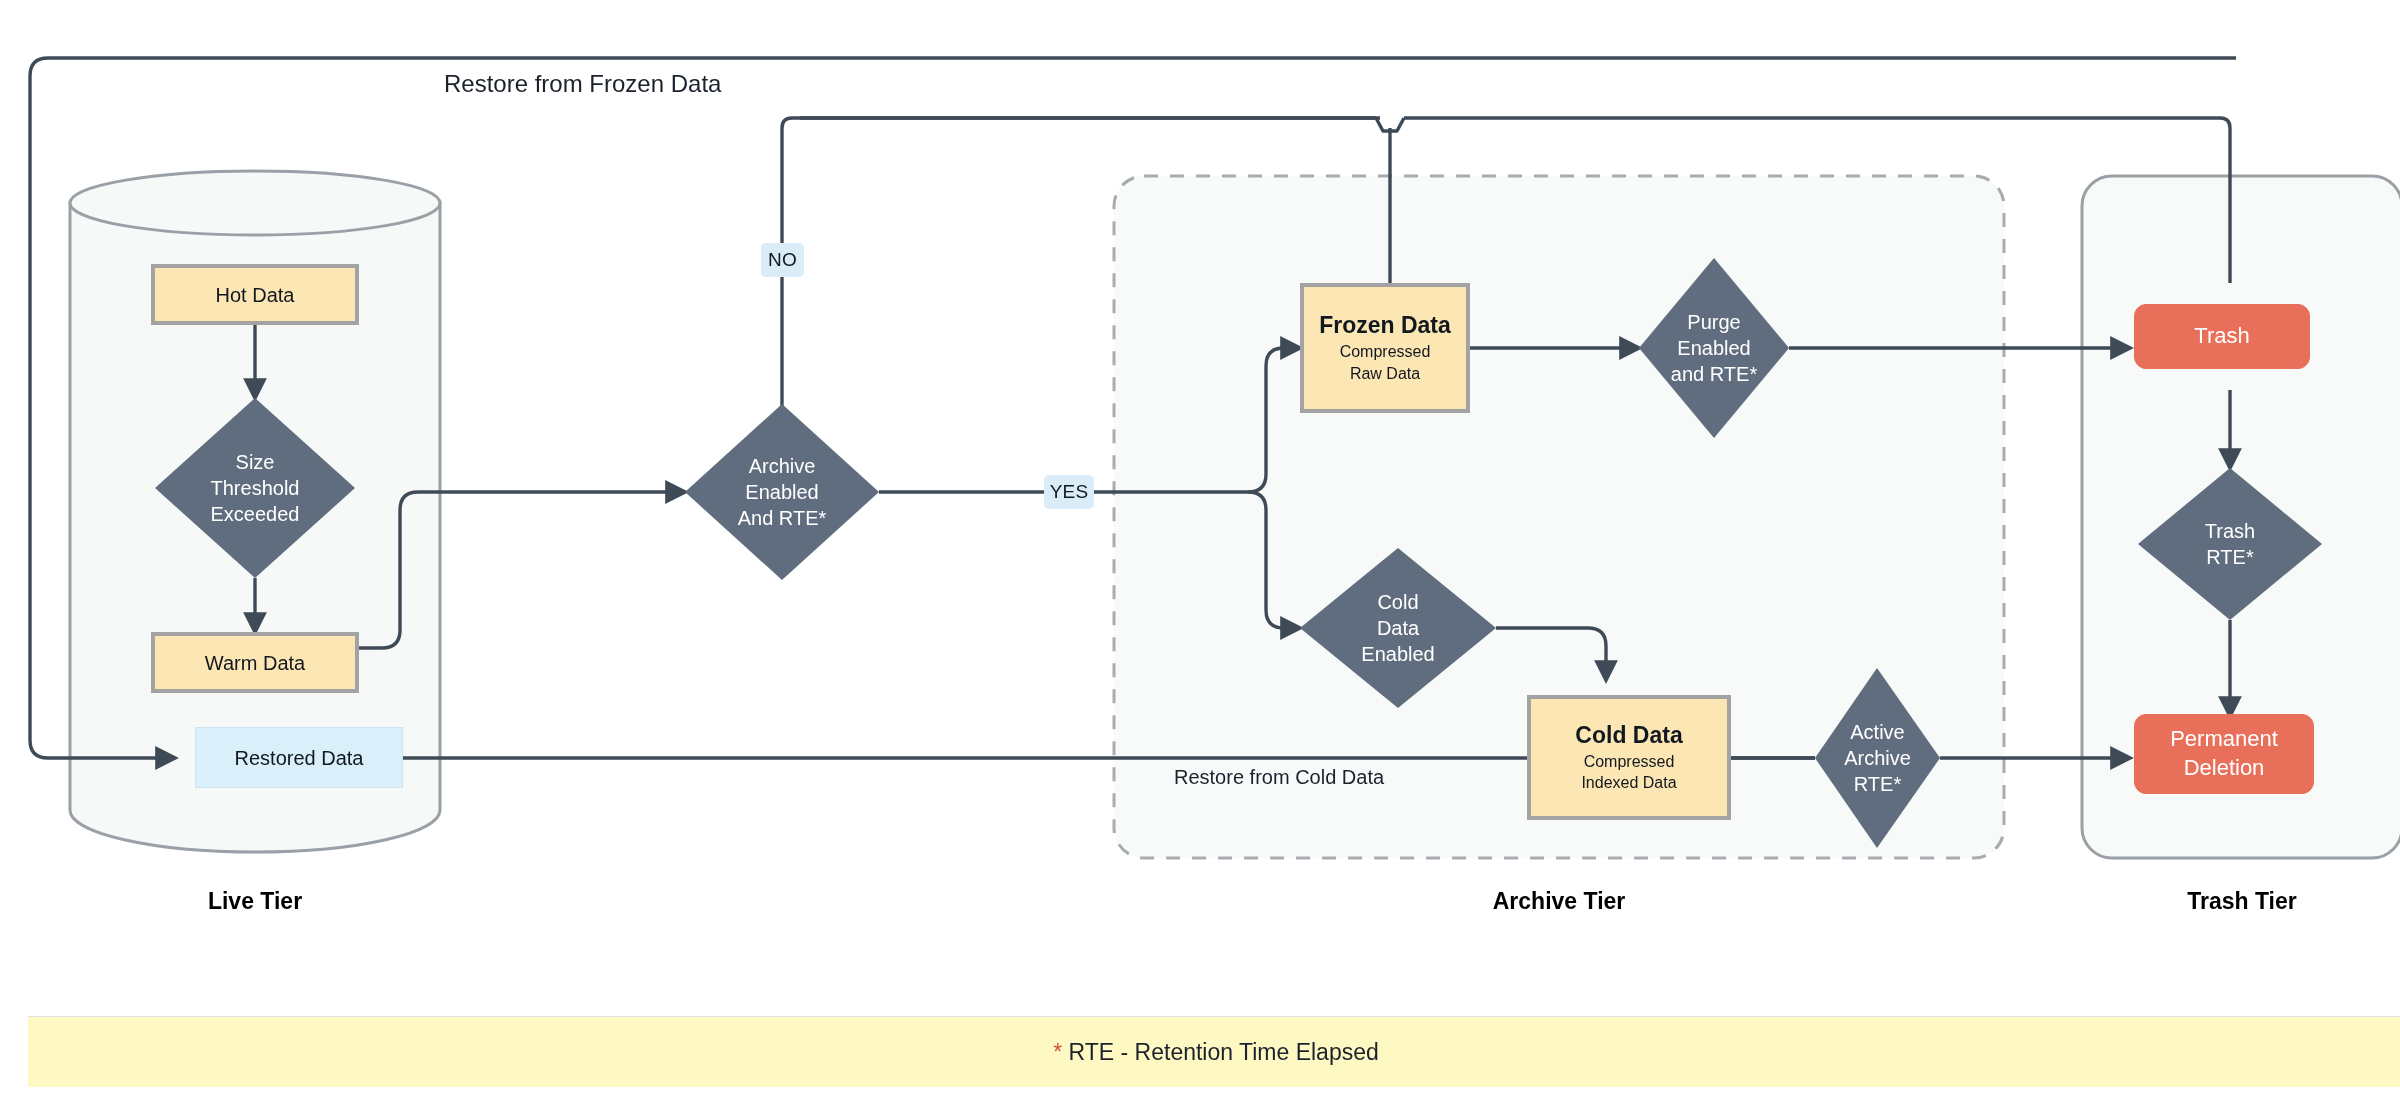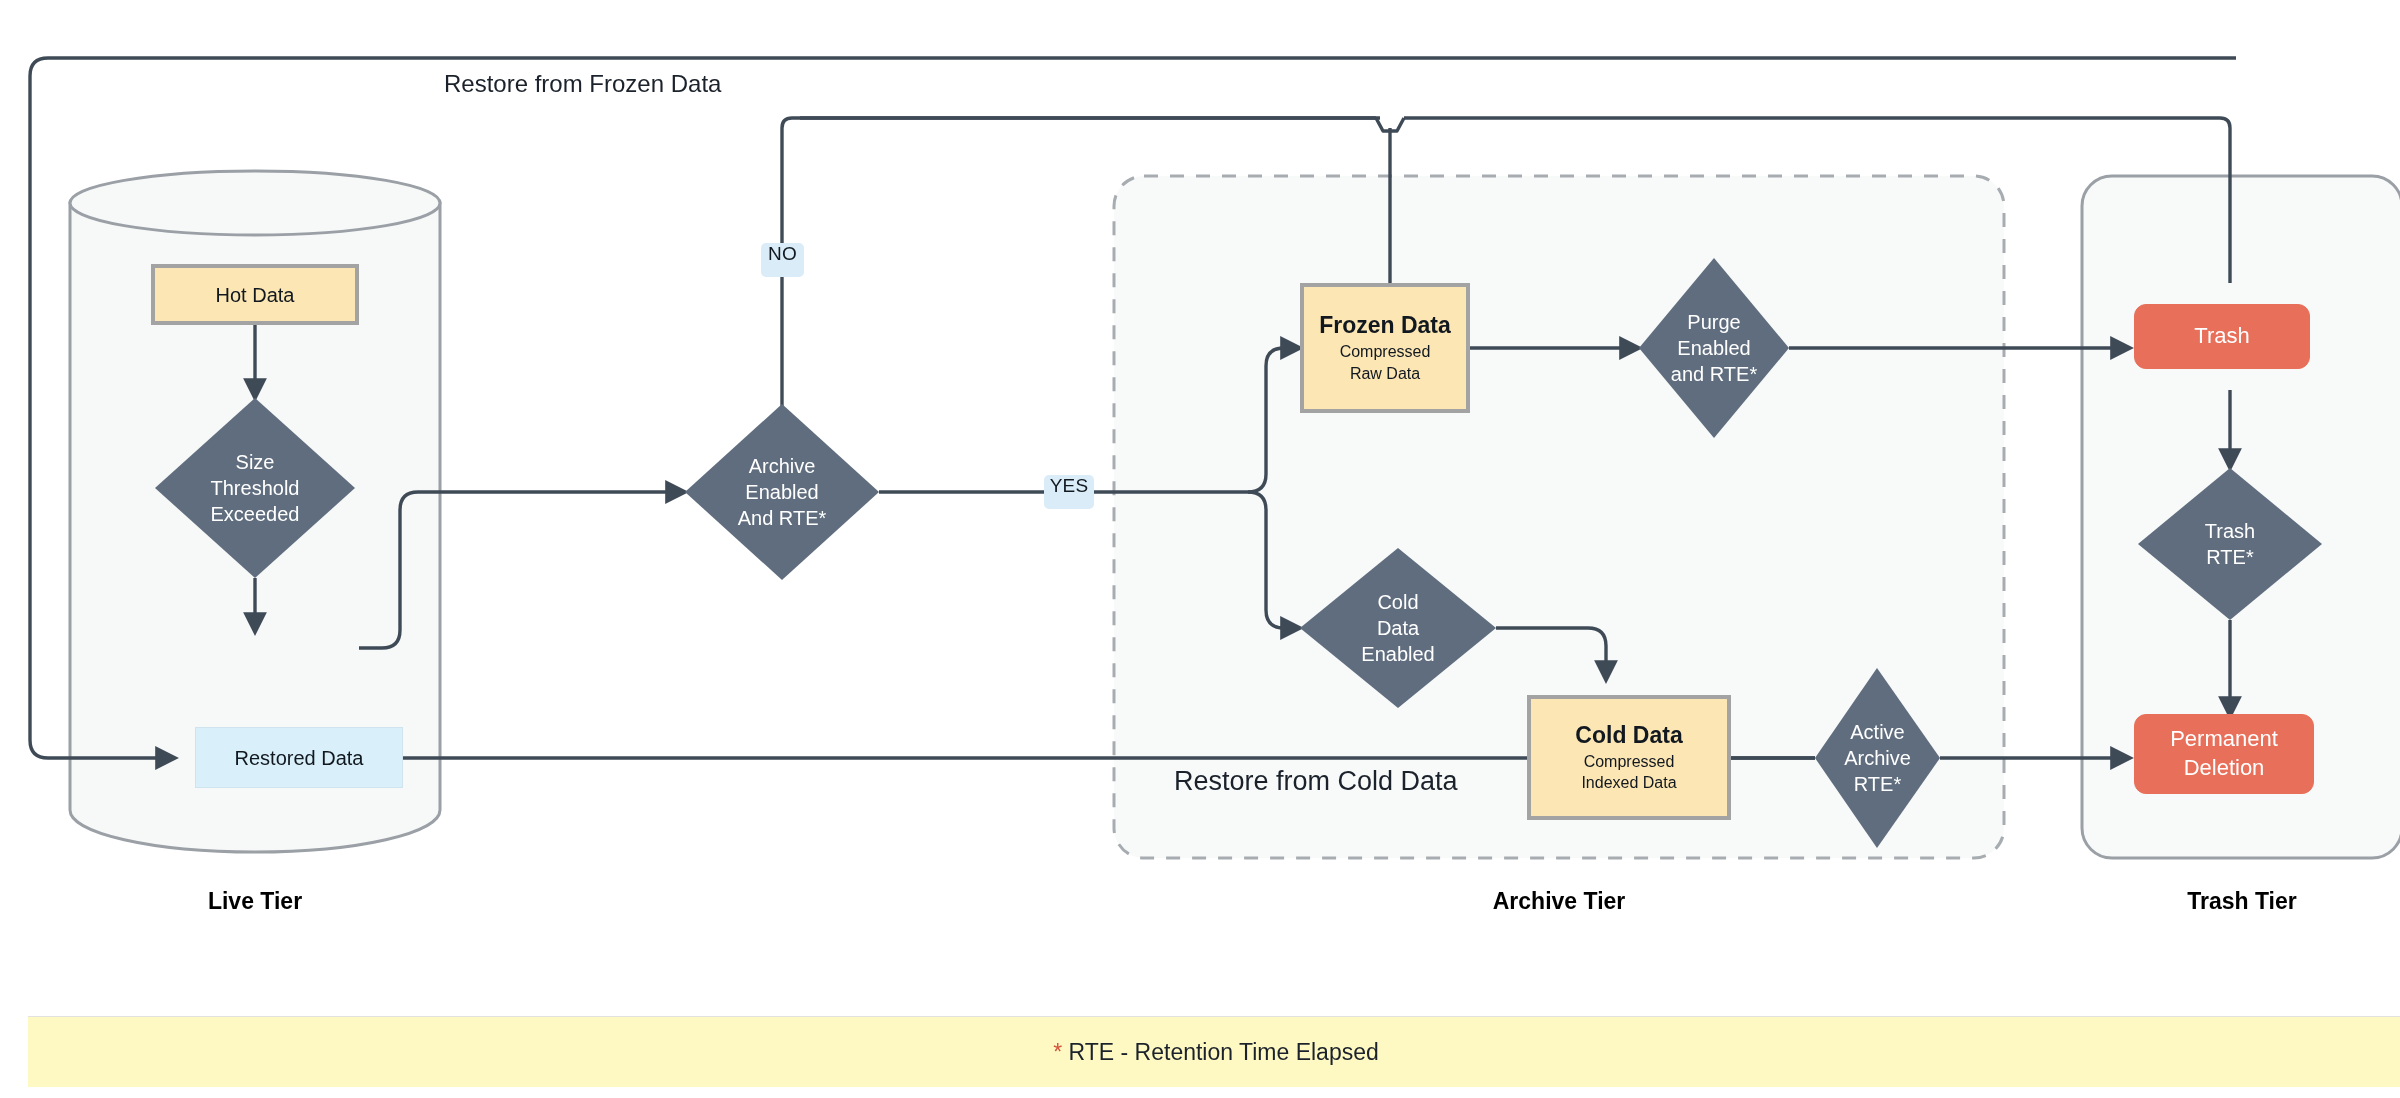--- a/index.html
+++ b/index.html
@@ -10,21 +10,21 @@
   .node{position:absolute;box-sizing:border-box;display:flex;flex-direction:column;
         align-items:center;justify-content:center;text-align:center;}
   .warm-box{background:#fce6b4;border:4px solid #a3a3a3;color:#12181f;}
   .restored-box{background:#d9f0fb;border:1px solid #cfe4ee;color:#12181f;margin-left:44px;}
   .red-box{background:#e8705a;border:1px solid #e8705a;border-radius:12px;color:#ffffff;}
   .diamond-wrap{position:absolute;}
   .diamond-label{position:absolute;left:0;top:0;width:100%;height:100%;
         display:flex;flex-direction:column;align-items:center;justify-content:center;
         color:#ffffff;text-align:center;line-height:1.32;}
   .edge-label{position:absolute;background:#d9ecf8;border-radius:5px;
-        color:#12181f;display:flex;justify-content:center;
+        color:#12181f;display:flex;align-items:center;justify-content:center;
         font-size:19px;letter-spacing:.2px;}
   .free-label{position:absolute;color:#1b222b;white-space:nowrap;}
   .tier-caption{position:absolute;font-weight:bold;color:#000000;white-space:nowrap;
         text-align:center;}
   .title-line{font-weight:bold;font-size:23px;line-height:1.3;}
   .sub-line{font-size:16px;line-height:1.35;}
   .plain-line{font-size:20px;line-height:1.3;}
   #footer{position:absolute;left:28px;top:1016px;width:2376px;height:70px;
         background:#fef9c3;border-top:1px solid #e2e2e2;
         display:flex;align-items:center;justify-content:center;}
@@ -104,20 +104,23 @@
       <polygon points="1398,548 1496,628 1398,708 1300,628"></polygon>
       <polygon points="1877,668 1940,758 1877,848 1815,758"></polygon>
       <polygon points="2230,468 2322,544 2230,620 2138,544"></polygon>
     </g>
   </svg>
 
   <div class="node warm-box" style="left:151px;top:264px;width:208px;height:61px;">
     <span class="plain-line">Hot Data</span>
   </div>
 
+  <div class="node warm-box" style="left:151px;top:632px;width:208px;height:61px;">
+    <span class="plain-line">Warm Data</span>
+  </div>
 
   <div class="node restored-box" style="left:151px;top:727px;width:208px;height:61px;">
     <span class="plain-line">Restored Data</span>
   </div>
 
   <div class="node warm-box" style="left:1300px;top:283px;width:170px;height:130px;">
     <span class="title-line">Frozen Data</span>
     <span class="sub-line">Compressed</span>
     <span class="sub-line">Raw Data</span>
   </div>
@@ -189,21 +192,21 @@
   </div>
 
   <div class="edge-label" style="left:1044px;top:475px;width:50px;height:34px;">
     <span>YES</span>
   </div>
 
   <div class="free-label" style="left:444px;top:70px;font-size:24px;">
     <span>Restore from Frozen Data</span>
   </div>
 
-  <div class="free-label" style="left:1174px;top:766px;font-size:27px;">
+  <div class="free-label" style="left:1174px;top:766px;font-size:20px;">
     <span>Restore from Cold Data</span>
   </div>
 
   <div class="tier-caption" style="left:155px;top:888px;width:200px;font-size:23px;">
     <span>Live Tier</span>
   </div>
 
   <div class="tier-caption" style="left:1459px;top:888px;width:200px;font-size:23px;">
     <span>Archive Tier</span>
   </div>

